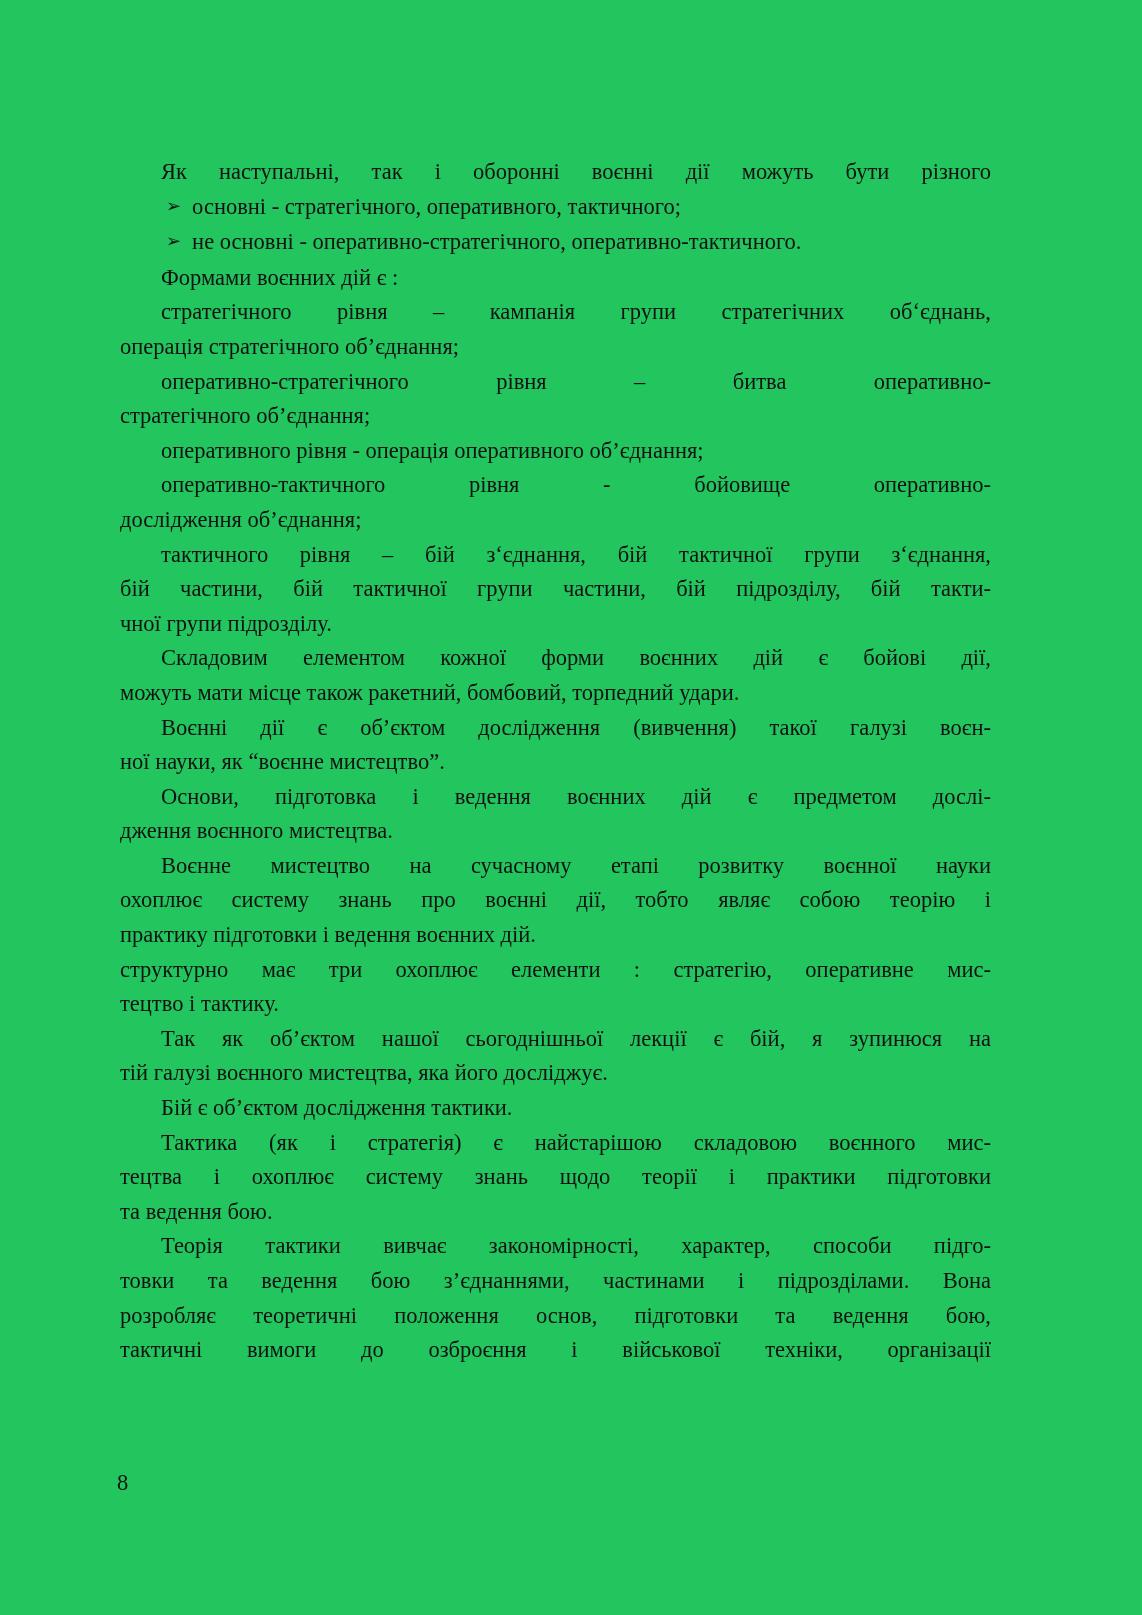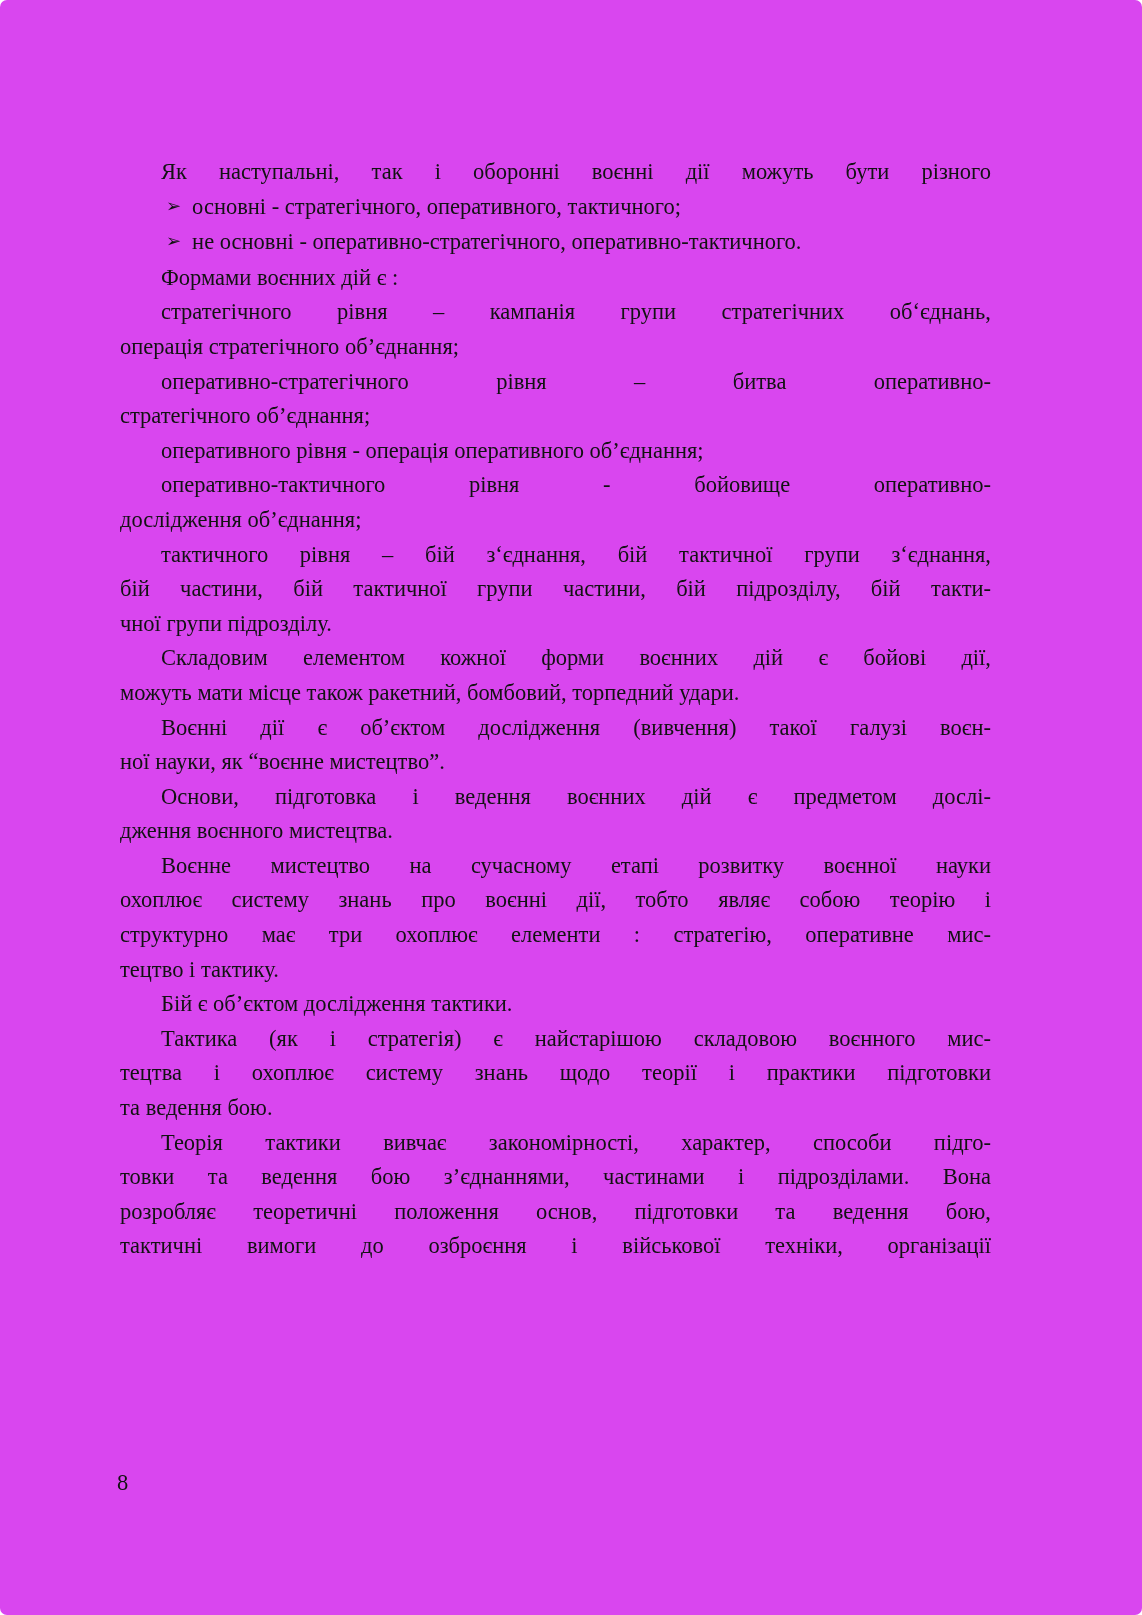--- a/index.html
+++ b/index.html
@@ -8,23 +8,22 @@
     width: 1142px;
     height: 1615px;
     background: #ffffff;
     font-family: "Liberation Serif", "DejaVu Serif", serif;
     color: #121212;
   }
   .page {
     position: relative;
     width: 1142px;
     height: 1615px;
-    background: #d946ef;
+    background: #22c55e;
     overflow: hidden;
-    border-radius: 7px;
   }
   .text-block {
     position: absolute;
     left: 120px;
     top: 155px;
     width: 871px;
     font-size: 22.5px;
     line-height: 34.6px;
   }
   .para { margin: 0; }
@@ -101,24 +100,29 @@
         <div class="line first">Воєнні дії є об’єктом дослідження (вивчення) такої галузі воєн-</div>
         <div class="line last">ної науки, як “воєнне мистецтво”.</div>
       </div>
       <div class="para text">
         <div class="line first">Основи, підготовка і ведення воєнних дій є предметом дослі-</div>
         <div class="line last">дження воєнного мистецтва.</div>
       </div>
       <div class="para text">
         <div class="line first">Воєнне мистецтво на сучасному етапі розвитку воєнної науки</div>
         <div class="line">охоплює систему знань про воєнні дії, тобто являє собою теорію і</div>
+        <div class="line last">практику підготовки і ведення воєнних дій.</div>
       </div>
       <div class="para text">
         <div class="line">структурно має три охоплює елементи : стратегію, оперативне мис-</div>
         <div class="line last">тецтво і тактику.</div>
+      </div>
+      <div class="para text">
+        <div class="line first">Так як об’єктом нашої сьогоднішньої лекції є бій, я зупинюся на</div>
+        <div class="line last">тій галузі воєнного мистецтва, яка його досліджує.</div>
       </div>
       <div class="para text">
         <div class="line first last">Бій є об’єктом дослідження тактики.</div>
       </div>
       <div class="para text">
         <div class="line first">Тактика (як і стратегія) є найстарішою складовою воєнного мис-</div>
         <div class="line">тецтва і охоплює систему знань щодо теорії і практики підготовки</div>
         <div class="line last">та ведення бою.</div>
       </div>
       <div class="para text">

